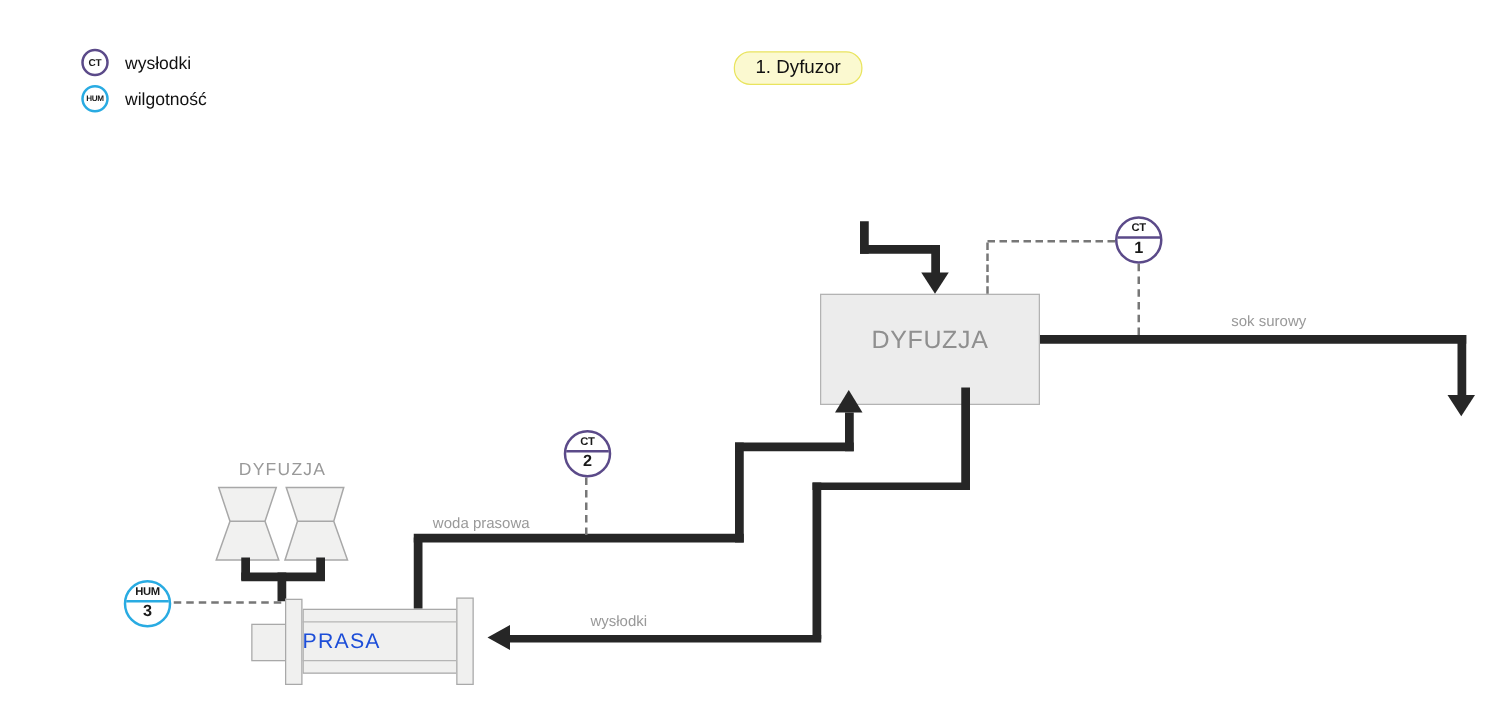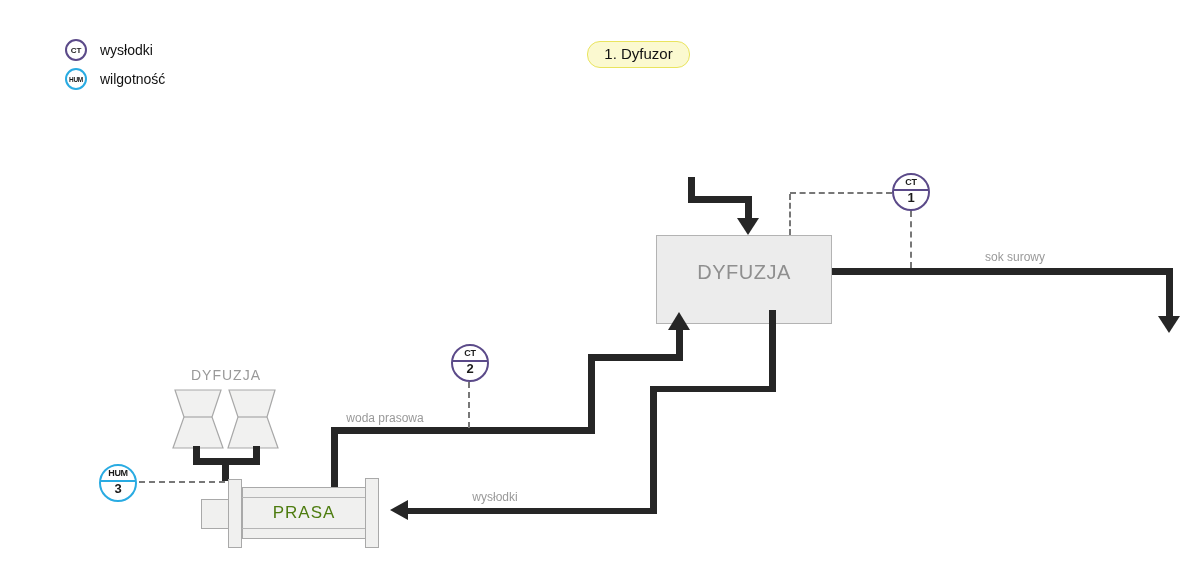--- a/index.html
+++ b/index.html
@@ -81,22 +81,22 @@
   .inst.ct  .inst-type { border-bottom: 2px solid #5b4a89; }
   .inst.hum .inst-type { border-bottom: 2px solid #29abe2; }
   .inst-num {
     display: block; font-size: 13px; font-weight: bold; color: #1a1a1a; line-height: 1.15;
   }
 
   
   .eq { position: absolute; background: #f0f0ef; border: 1px solid #a9a9a9; }
   .prasa-label {
     position: absolute; left: 217px; top: 487px; width: 124px; height: 52px;
-    color: #4d7c0f; font-size: 17px; letter-spacing: 1px;
-    text-align: center; line-height: 52px; z-index: 3;
+    color: #1d4ed8; font-size: 17px; letter-spacing: 1px;
+    line-height: 52px; z-index: 3;
   }
   .body-line { position: absolute; height: 1px; background: #b5b5b5; z-index: 2; }
 
   
   .susz-svg { position: absolute; left: 140px; top: 386px; }
 </style>
 </head>
 <body>
 
 <div class="canvas">

